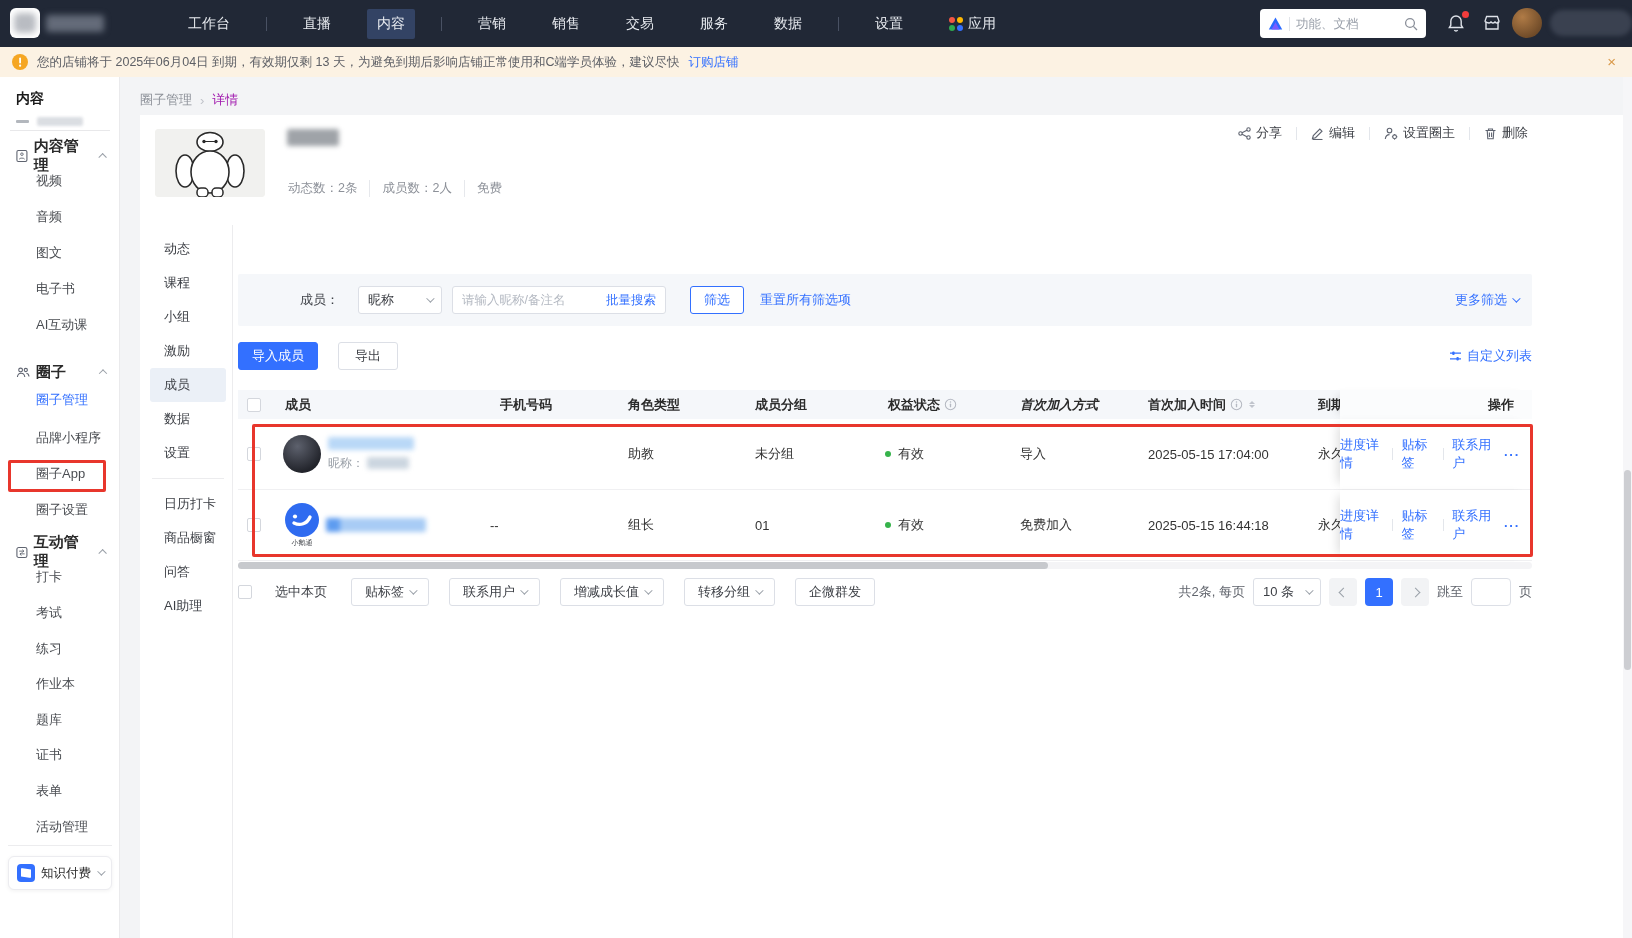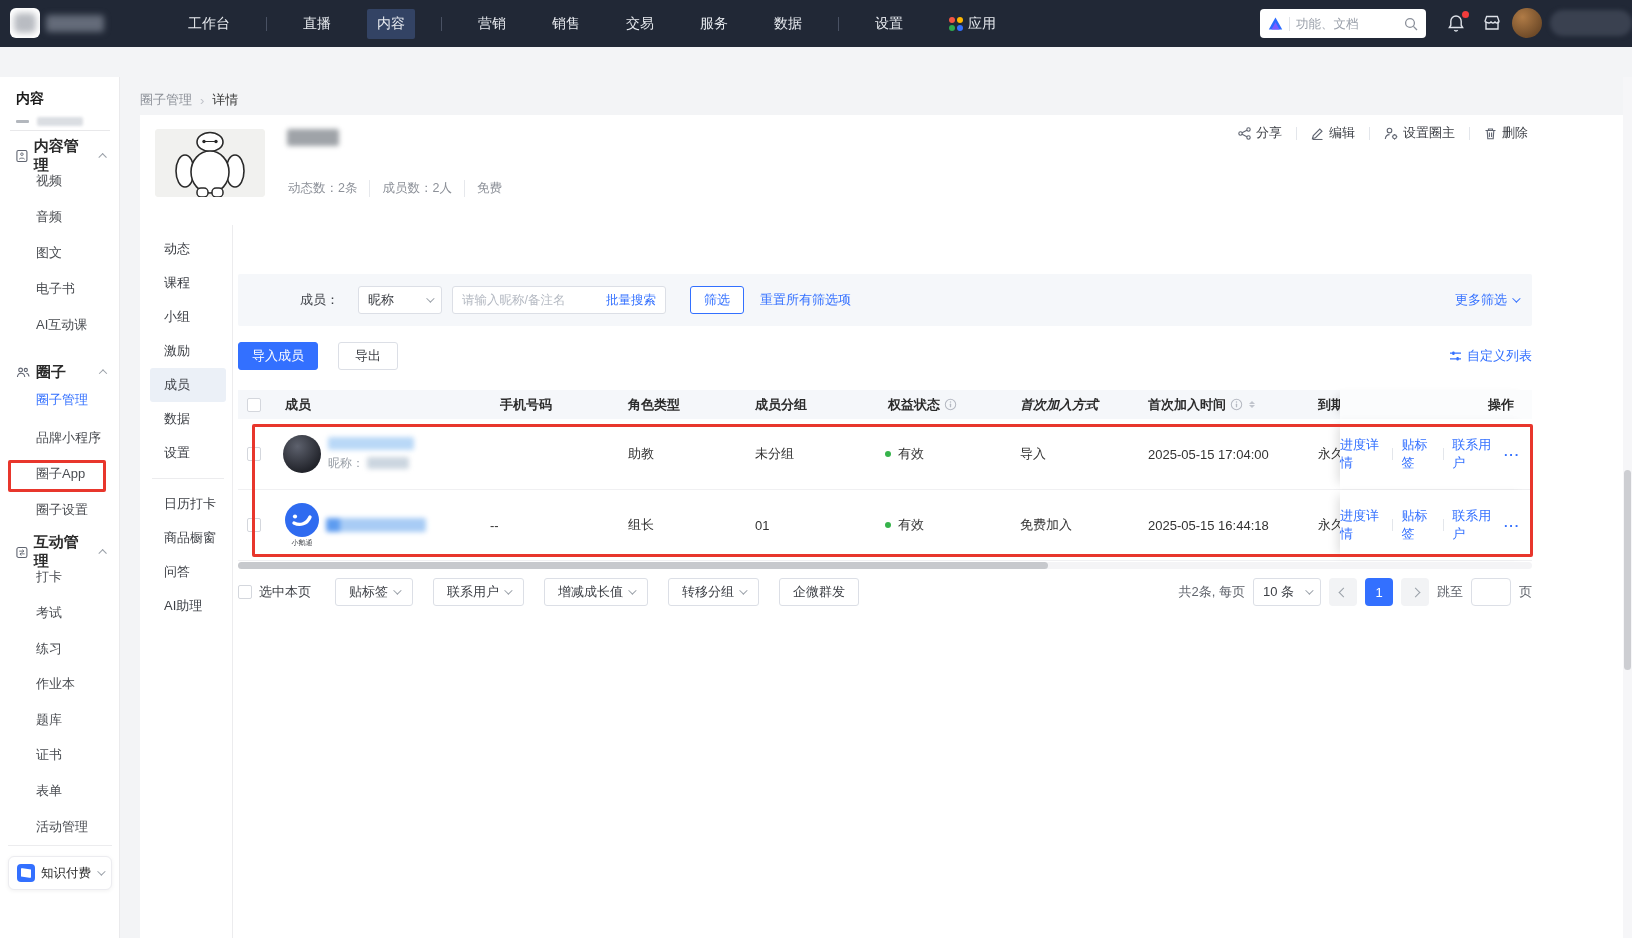--- a/index.html
+++ b/index.html
@@ -57,21 +57,21 @@
   .sb-divider { position:absolute; left:8px; width:104px; height:1px; background:#ececee; }
   .kb-pill { position:absolute; left:8px; top:779px; width:104px; height:34px; background:#fff; border:1px solid #ececf0; box-shadow:0 1px 4px rgba(0,0,0,.06); border-radius:6px; display:flex; align-items:center; padding:0 8px; gap:6px; cursor:pointer; }
   .kb-ic { width:18px; height:18px; border-radius:4px; background:#3370ff; flex:none; position:relative; }
   .kb-ic i { position:absolute; left:4px; top:4px; width:10px; height:10px; background:#fff; border-radius:1px; display:block; clip-path:polygon(0 0,100% 15%,100% 100%,0 85%); }
   .kb-pill span { font-size:12.5px; color:#2b2b2b; }
 
   
   .breadcrumb { position:absolute; left:140px; top:91px; display:flex; align-items:center; gap:8px; font-size:13px; }
   .crumb-parent { color:#8d9199; cursor:pointer; }
   .crumb-sep { color:#c0c3c9; }
-  .crumb-current { color:#404040; }
+  .crumb-current { color:#a21caf; }
   .card { position:absolute; left:140px; top:115px; width:1492px; height:823px; background:#fff; }
 
   
   .baymax-box { position:absolute; left:155px; top:129px; width:110px; height:68px; background:#f1f1ef; border-radius:4px; overflow:hidden; }
   .title-censor { position:absolute; left:287px; top:129px; width:52px; height:17px; background:#9fa3a8; border-radius:2px; filter:blur(2.5px); }
   .profile-stats { position:absolute; left:288px; top:180px; display:flex; align-items:center; font-size:12.5px; color:#8d9199; }
   .profile-stats .st { padding:0 12px; }
   .profile-stats .st:first-child { padding-left:0; }
   .profile-stats .st + .st { border-left:1px solid #e6e8ec; }
   .hdr-actions { position:absolute; right:104px; top:124px; display:flex; align-items:center; }
@@ -139,21 +139,21 @@
   .anno { position:absolute; border:3px solid #e8362c; border-radius:2px; pointer-events:none; }
 
   
   .hscroll-track { position:absolute; left:238px; top:562px; width:1294px; height:7px; background:#f4f4f6; border-radius:4px; }
   .hscroll-thumb { position:absolute; left:0; top:0; width:810px; height:7px; background:#c7c9cd; border-radius:4px; cursor:pointer; }
   .vscroll-track { position:absolute; left:1623px; top:77px; width:9px; height:861px; background:#f6f6f8; }
   .vscroll-thumb { position:absolute; left:1624px; top:470px; width:7px; height:200px; background:#cdced2; border-radius:4px; cursor:pointer; }
 
   
   .footbar { position:absolute; left:238px; top:578px; width:1294px; height:28px; display:flex; align-items:center; }
-  .footbar .cbl { display:flex; align-items:center; gap:7px; color:#3c3f45; }
+  .footbar .cbl { display:flex; align-items:center; gap:23px; color:#3c3f45; }
   .fbtn-row { display:flex; align-items:center; gap:20px; margin-left:24px; }
   .pager { position:absolute; right:0; top:0; height:28px; display:flex; align-items:center; gap:8px; color:#60646c; }
   .pg-box { width:28px; height:28px; border-radius:4px; background:#f2f3f5; display:flex; align-items:center; justify-content:center; cursor:pointer; }
   .pg-box.cur { background:#3370ff; color:#fff; font-size:13px; }
   .pg-input { width:40px; height:28px; border:1px solid #dcdfe6; border-radius:4px; outline:none; padding:0 6px; font-size:13px; }
   .arrow { display:inline-block; width:7px; height:7px; border-right:1.4px solid #9aa0a8; border-bottom:1.4px solid #9aa0a8; }
   .arrow.l { transform:rotate(135deg); }
   .arrow.r { transform:rotate(-45deg); }
   svg.ic { display:block; }
 </style>
@@ -212,20 +212,31 @@
     <div class="store-wrap">
       <svg class="ic" width="20" height="20" viewBox="0 0 20 20">
         <path d="M4 8.5v7.5h12V8.5" fill="none" stroke="#dfe3ea" stroke-width="1.4"></path>
         <path d="M3 8.2L4.6 3.5h10.8L17 8.2c0 1-.9 1.8-2 1.8s-2-.8-2-1.8c0 1-.9 1.8-2 1.8s-2-.8-2-1.8c0 1-.9 1.8-2 1.8S3 9.2 3 8.2z" fill="none" stroke="#dfe3ea" stroke-width="1.3"></path>
       </svg>
     </div>
     <div class="nav-avatar"></div>
     <div class="nav-censor-pill"></div>
   </header>
 
+  <div class="banner">
+    <span class="warn-ic">
+      <svg class="ic" width="16" height="16" viewBox="0 0 16 16">
+          <rect x="7.2" y="3.4" width="1.8" height="6" rx="0.9" fill="#fff"></rect>
+          <circle cx="8.1" cy="11.7" r="1.1" fill="#fff"></circle>
+        </svg>
+    </span>
+    <span class="banner-text">您的店铺将于 2025年06月04日 到期，有效期仅剩 13 天，为避免到期后影响店铺正常使用和C端学员体验，建议尽快</span>
+    <span class="banner-link">订购店铺</span>
+    <span class="banner-close">×</span>
+  </div>
 
   <aside class="sidebar">
     <div class="sb-title">内容</div>
     <div class="sb-partial">
         <span class="bar1"></span>
         <span class="bar2"></span>
       </div>
     <div class="sb-rule"></div>
 
     <div class="sb-group" style="top:68px;">

